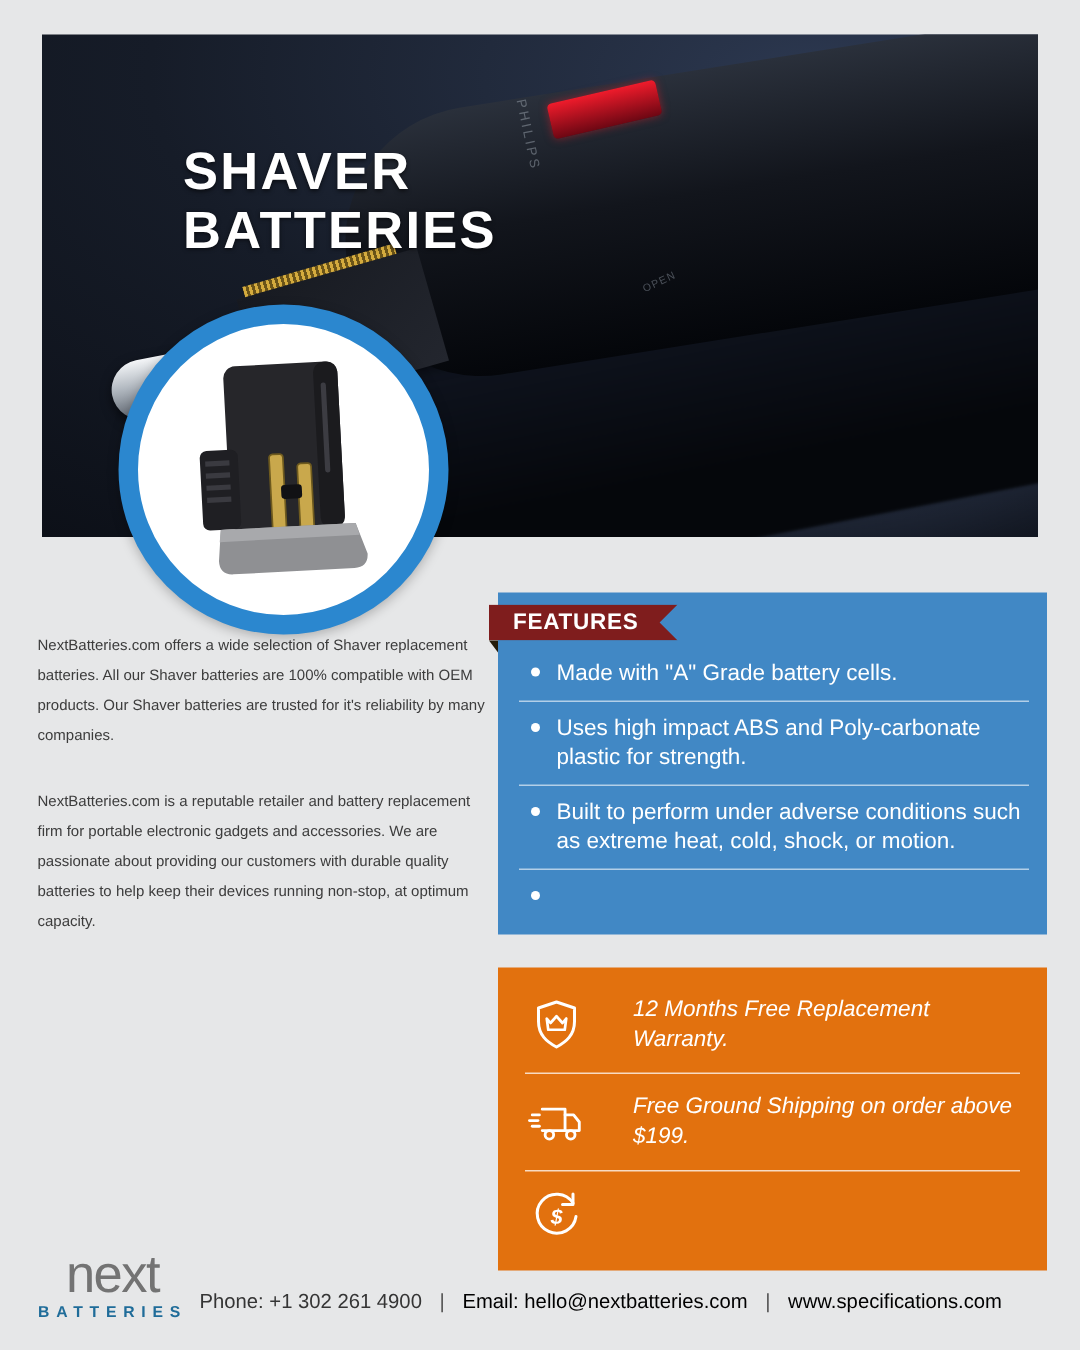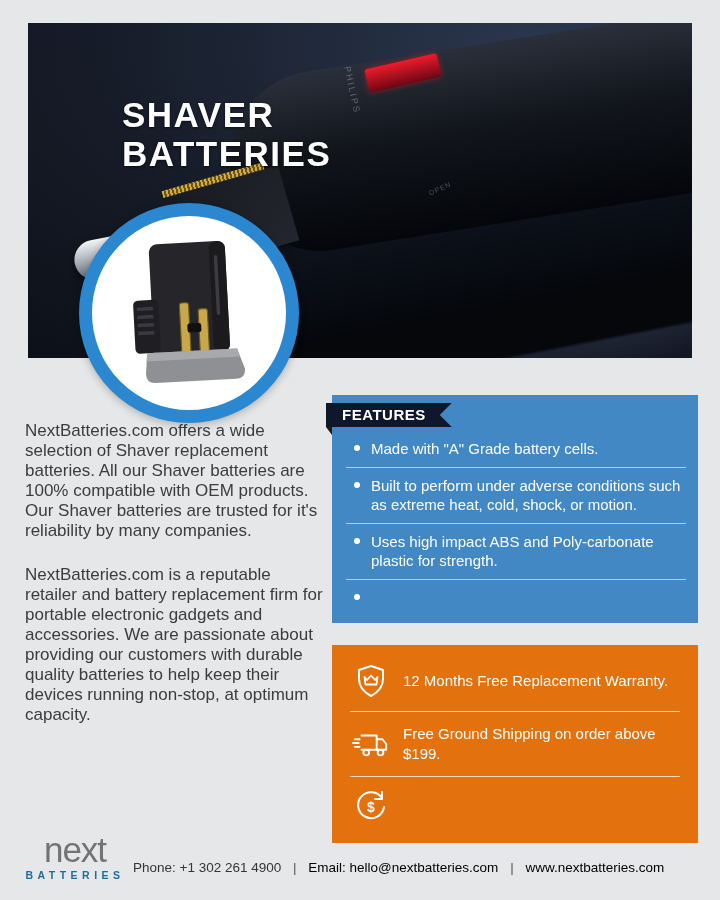--- a/index.html
+++ b/index.html
@@ -34,42 +34,42 @@
         text-shadow:0 1px 3px rgba(0,0,0,.6);}
   .hero-title span{display:block;margin-left:38px;}
 
   
   .circle{position:absolute;left:79px;top:203px;width:194px;height:194px;border-radius:50%;
         background:#ffffff;border:13px solid #2b87cf;z-index:6;display:flex;
         align-items:center;justify-content:center;box-shadow:0 2px 8px rgba(0,0,0,.25);}
 
   
   .intro{position:absolute;left:25px;top:421px;width:302px;color:#3c3c3c;
-        font-size:17px;line-height:20px;}
+        font-size:10px;line-height:20px;}
   .intro p{margin:0 0 24px 0;}
 
   .right-col{position:absolute;left:332px;top:395px;width:366px;}
 
   .features{position:relative;background:#4188c5;padding:36px 12px 14px 14px;}
   .ribbon-wrap{position:absolute;left:-6px;top:8px;z-index:2;height:24px;}
-  .ribbon{position:relative;display:inline-block;background:#0f172a;color:#fff;
+  .ribbon{position:relative;display:inline-block;background:#7f1d1d;color:#fff;
         font-size:15px;font-weight:700;letter-spacing:.5px;line-height:24px;
         padding:0 26px 0 16px;
         clip-path:polygon(0 0,100% 0,calc(100% - 12px) 50%,100% 100%,0 100%);text-align:center;}
   .ribbon-fold{position:absolute;left:0;top:24px;width:0;height:0;
         border-top:8px solid #241c0a;border-left:6px solid transparent;}
   .features ul{list-style:none;margin:0;padding:0;}
   .features li{display:flex;gap:11px;color:#fff;font-size:15px;line-height:19px;
         padding:8px 2px 9px 8px;border-bottom:1px solid rgba(255,255,255,.6);}
   .features li:last-child{border-bottom:none;}
   .features .dot{flex:0 0 auto;width:6px;height:6px;border-radius:50%;background:#fff;margin-top:6px;}
 
   .benefits{margin-top:22px;background:#e2710e;padding:6px 18px;}
-  .benefit-row{display:flex;align-items:center;gap:13px;padding:12px 2px;
-        border-bottom:1px solid rgba(255,255,255,.75);}
+  .benefit-row{display:flex;align-items:center;gap:32px;padding:12px 2px;
+        border-bottom:1px solid rgba(255,255,255,.75);font-style:italic;}
   .benefit-row:last-child{border-bottom:none;}
   .benefit-icon{flex:0 0 38px;display:flex;justify-content:center;}
   .benefit-text{color:#fff;font-size:15px;line-height:20px;}
 
   
   .footer-logo{position:absolute;left:20px;top:833px;width:110px;text-align:center;}
   .logo-next{display:block;color:#737373;font-size:35px;line-height:34px;font-weight:500;
         letter-spacing:-1px;}
   .logo-batt{display:block;color:#1f6c99;font-size:10.5px;font-weight:700;letter-spacing:4.5px;
         margin-top:2px;}
@@ -130,25 +130,25 @@
         <div class="ribbon">FEATURES</div>
         <div class="ribbon-fold"></div>
       </div>
       <ul>
         <li>
           <span class="dot"></span>
           <span>Made with "A" Grade battery cells.</span>
         </li>
         <li>
           <span class="dot"></span>
+          <span>Uses high impact ABS and Poly-carbonate plastic for strength.</span>
+        </li>
+        <li>
+          <span class="dot"></span>
           <span>Built to perform under adverse conditions such as extreme heat, cold, shock, or motion.</span>
-        </li>
-        <li>
-          <span class="dot"></span>
-          <span>Uses high impact ABS and Poly-carbonate plastic for strength.</span>
         </li>
         <li>
           <span class="dot"></span>
         </li>
       </ul>
     </div>
 
     <div class="benefits">
       <div class="benefit-row">
         <span class="benefit-icon">
@@ -188,16 +188,16 @@
 
   <div class="footer-logo">
     <span class="logo-next">next</span>
     <span class="logo-batt">BATTERIES</span>
   </div>
   <div class="footer-contact">
     <span>Phone: +1 302 261 4900</span>
     <span class="sep">|</span>
     <a href="#">Email: hello@nextbatteries.com</a>
     <span class="sep">|</span>
-    <a href="#">www.nextbatteries.com</a>
+    <a href="#">www.specifications.com</a>
   </div>
 
 </div>
 
 </body></html>

